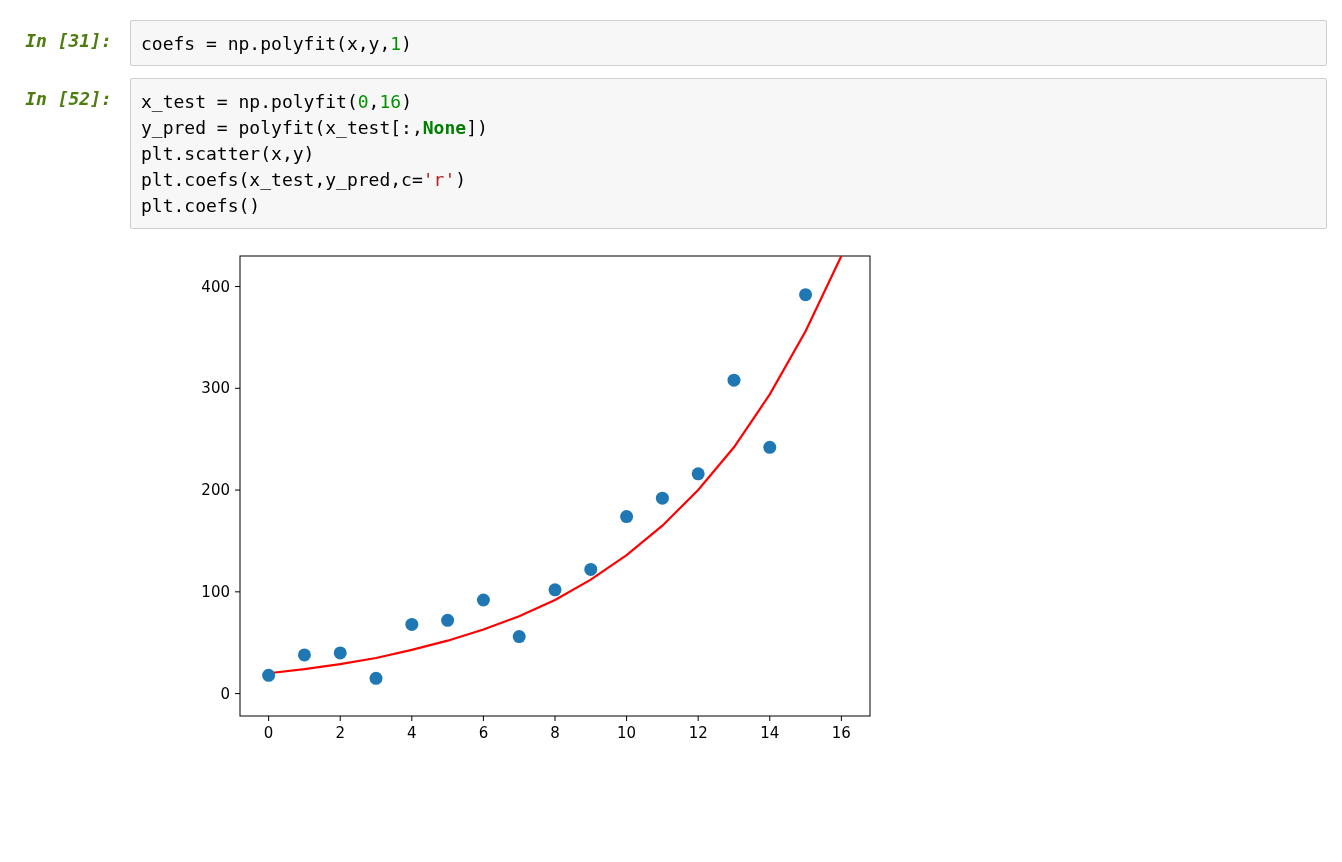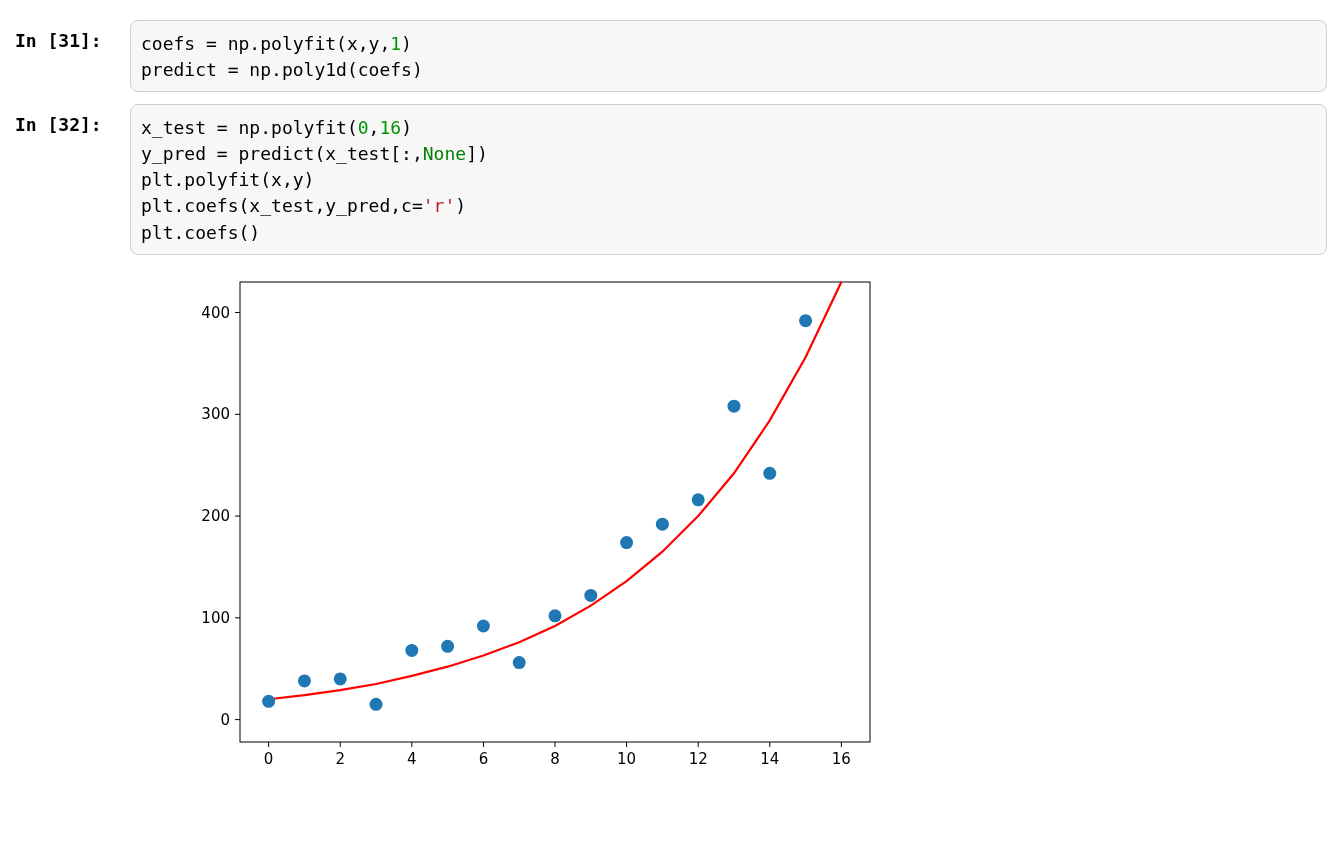--- a/index.html
+++ b/index.html
@@ -11,45 +11,46 @@
     color: #000;
   }
   .cell {
     display: flex;
     align-items: flex-start;
     margin-bottom: 12px;
   }
   .prompt {
     width: 115px;
     flex-shrink: 0;
-    text-align: left;
+    text-align: center;
     padding: 10px 8px 0 0;
     font-family: "Menlo", "Consolas", "DejaVu Sans Mono", monospace;
     font-size: 18px;
-    color: #000000;
+    color: #4d7c0f;
     font-weight: bold;
     box-sizing: border-box;
+    font-style: italic;
   }
   .input-area {
     flex: 1;
     background: #f7f7f7;
     border: 1px solid #cfcfcf;
-    border-radius: 8px;
+    border-radius: 2px;
     padding: 10px 10px 8px 10px;
   }
   pre.code {
     margin: 0;
     font-family: "Menlo", "Consolas", "DejaVu Sans Mono", monospace;
     font-size: 18px;
     line-height: 1.45;
     white-space: pre;
     color: #000;
   }
   .tok-num { color: #009300; }
-  .tok-kw  { color: #008000; font-weight: normal; }
+  .tok-kw  { color: #008000; font-weight: bold; }
   .tok-str { color: #ba2121; }
 
   .output-row {
     display: flex;
     align-items: flex-start;
   }
   .output-pad {
     width: 115px;
     flex-shrink: 0;
   }
@@ -68,30 +69,30 @@
   .scatter-dot { fill: #1f77b4; }
   .fit-line { stroke: #ff0000; stroke-width: 2.2; fill: none; }
 </style>
 </head>
 <body>
 
 <div class="cell">
   <div class="prompt">In [31]:</div>
   <div class="input-area">
     <pre class="code" id="code-0"><span>coefs = np.polyfit(x,y,</span><span class="tok-num">1</span><span>)
-</span><span>predict = np.poly1d(coefs)</span></pre>
+</span></pre>
   </div>
 </div>
 
 <div class="cell">
-  <div class="prompt">In [32]:</div>
+  <div class="prompt">In [52]:</div>
   <div class="input-area">
     <pre class="code" id="code-1"><span>x_test = np.polyfit(</span><span class="tok-num">0</span><span>,</span><span class="tok-num">16</span><span>)
-</span><span>y_pred = predict(x_test[:,</span><span class="tok-kw">None</span><span>])
-</span><span>plt.polyfit(x,y)
+</span><span>y_pred = polyfit(x_test[:,</span><span class="tok-kw">None</span><span>])
+</span><span>plt.scatter(x,y)
 </span><span>plt.coefs(x_test,y_pred,c=</span><span class="tok-str">'r'</span><span>)
 </span><span>plt.coefs()</span></pre>
   </div>
 </div>
 
 <div class="output-row">
   <div class="output-pad"></div>
   <div class="chart-wrap">
     <svg id="chart" class="chart" width="720" height="510">
         <rect x="70" y="15" width="630" height="460" class="axis-line"></rect>

